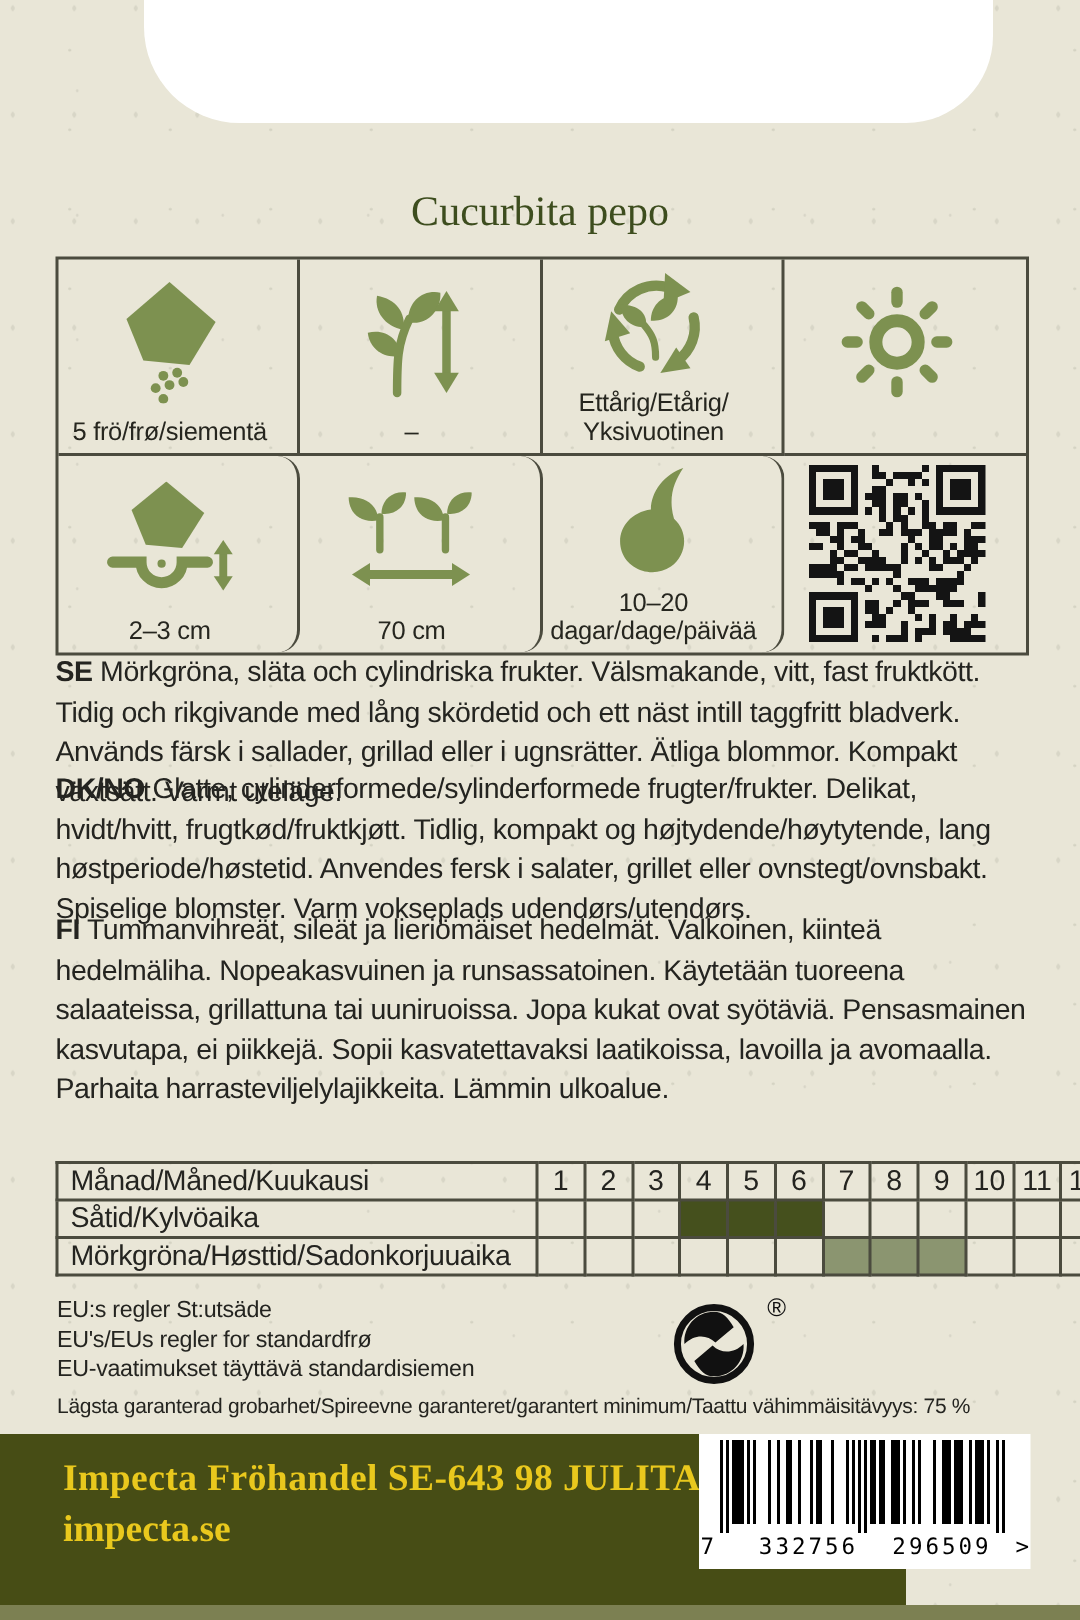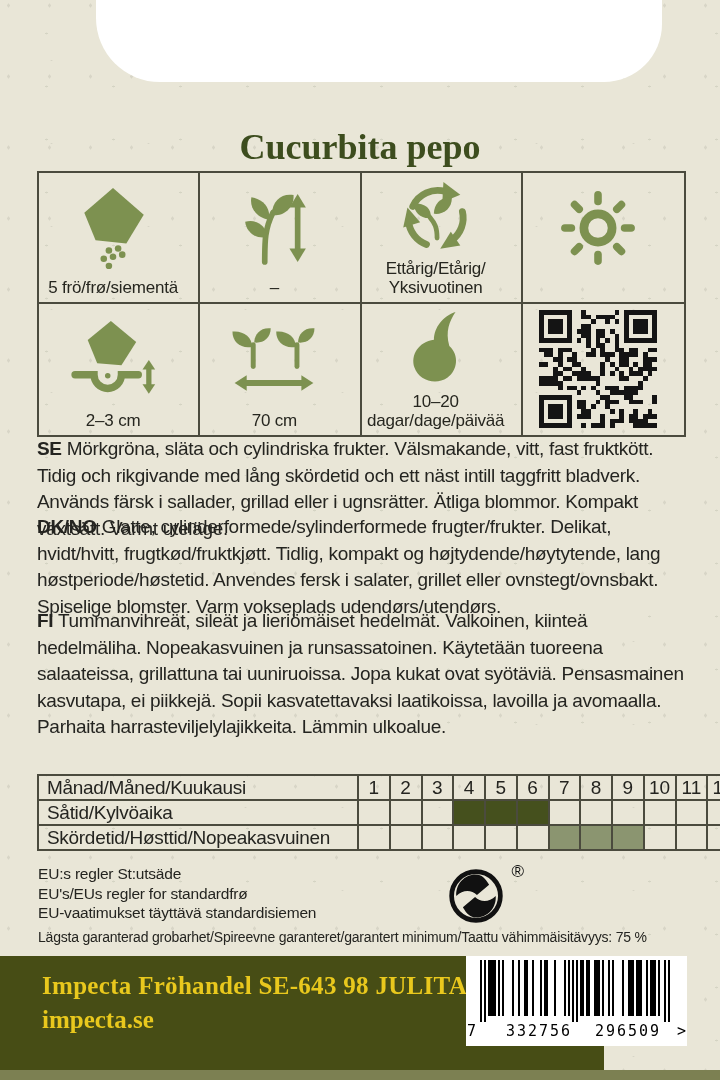--- a/index.html
+++ b/index.html
@@ -8,28 +8,28 @@
     background-color:var(--paper,#e9e6d7);
     background-image:
       radial-gradient(rgba(120,125,105,.18) 1px, transparent 1.4px),
       radial-gradient(rgba(90,95,80,.12) 1px, transparent 1.3px),
       radial-gradient(rgba(60,60,55,.10) .8px, transparent 1.1px);
     background-size:67px 53px,41px 71px,97px 83px;
     background-position:13px 7px,29px 41px,3px 19px;}
   .top-white{position:absolute;left:96px;top:-36px;width:566px;height:118px;background:#fff;
     border-radius:0 0 58px 64px;}
   .title{position:absolute;top:126px;left:0;right:0;text-align:center;
-    font-family:"Liberation Serif",serif;font-weight:700;font-size:36px;color:var(--title-green,#3d4d1e);}
+    font-family:"Liberation Serif",serif;font-weight:400;font-size:28px;color:var(--title-green,#3d4d1e);}
   
   .grid{position:absolute;left:37px;top:171px;width:649px;height:266px;display:grid;
     grid-template-columns:repeat(4,1fr);grid-template-rows:1fr 1fr;border:2px solid #4b4b3e;box-sizing:border-box;}
   .cell{border-right:2px solid #4b4b3e;border-bottom:2px solid #4b4b3e;display:flex;flex-direction:column;
     align-items:center;justify-content:flex-end;padding:4px 13px 5px 2px;box-sizing:border-box;}
   .cell:nth-child(4n){border-right:none;}
-  .cell:nth-child(n+5){border-bottom:none;}
+  .cell:nth-child(n+5){border-bottom:none;border-radius:15px;}
   .iconwrap{flex:1;display:flex;align-items:center;justify-content:center;color:var(--icon-green,#7d9150);}
   .cell .label{font-size:17px;line-height:19px;color:#26261f;text-align:center;letter-spacing:-0.2px;min-height:19px;}
   
   .desc{position:absolute;left:37px;width:652px;margin:0;font-size:19px;line-height:26.5px;
     color:#242420;letter-spacing:-0.3px;}
   .desc b{letter-spacing:-0.3px;}
   
   .calendar{position:absolute;left:37px;top:774px;width:703px;border-collapse:collapse;table-layout:fixed;
     font-size:19px;color:#242420;}
   .calendar td,.calendar th{border:2px solid #4b4b3e;height:23px;padding:0;font-weight:400;}
@@ -518,21 +518,21 @@
       <td style="background: rgb(69, 80, 29);"></td>
           <td style="background: rgb(69, 80, 29);"></td>
       <td></td>
           <td></td>
       <td></td>
           <td></td>
       <td></td>
           <td></td>
     </tr>
     <tr>
-      <td class="lbl">Skördetid/Høsttid/Nopeakasvuinen</td>
+      <td class="lbl">Mörkgröna/Høsttid/Sadonkorjuuaika</td>
       <td></td>
           <td></td>
       <td></td>
           <td></td>
       <td></td>
           <td></td>
       <td style="background: rgb(139, 149, 112);"></td>
           <td style="background: rgb(139, 149, 112);"></td>
       <td style="background: rgb(139, 149, 112);"></td>
           <td></td>

